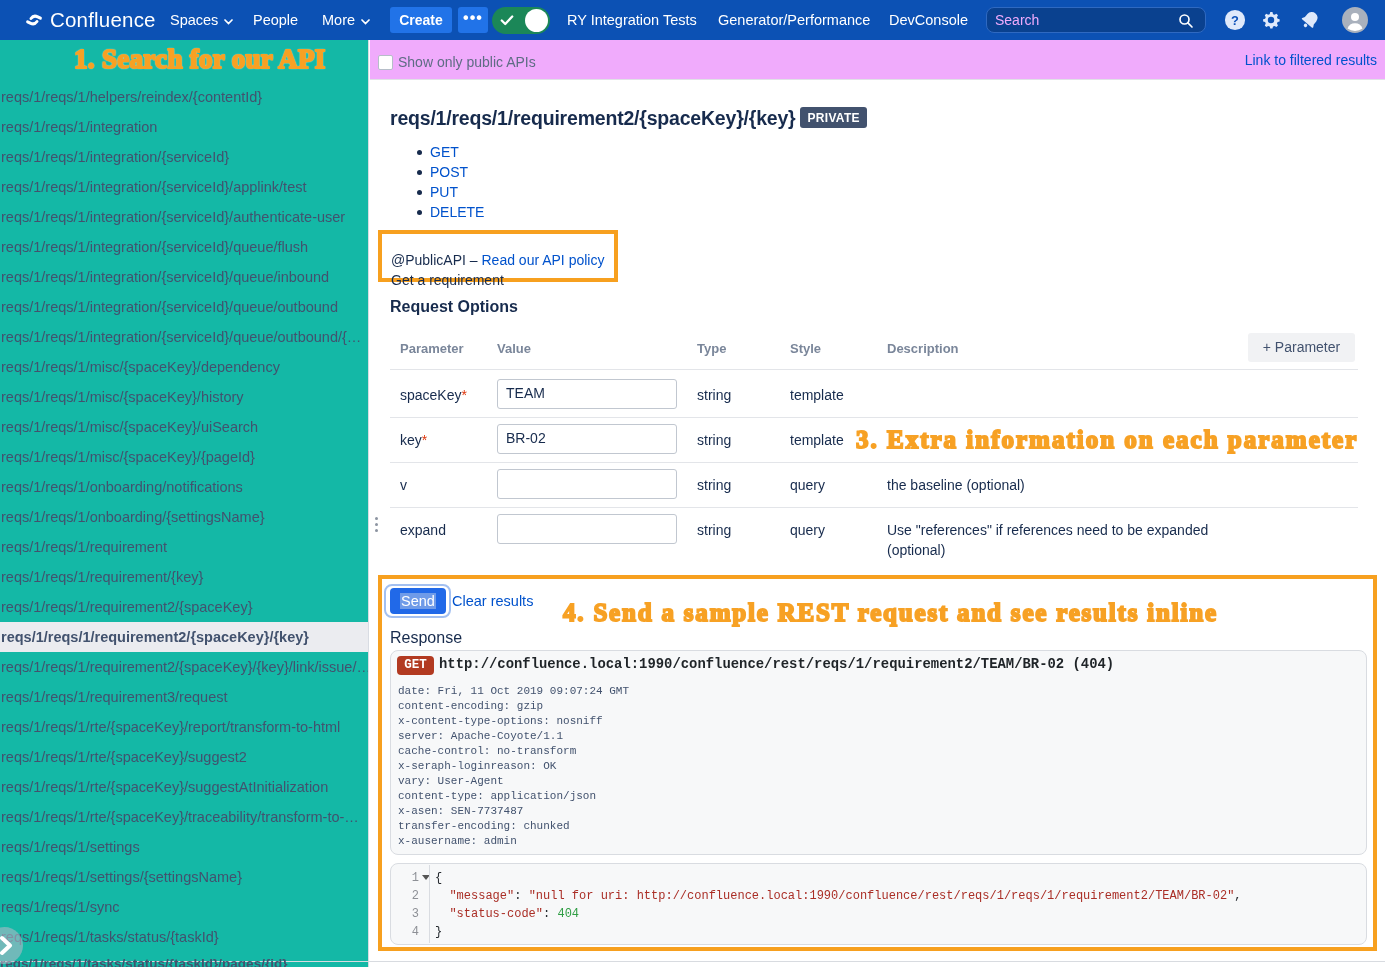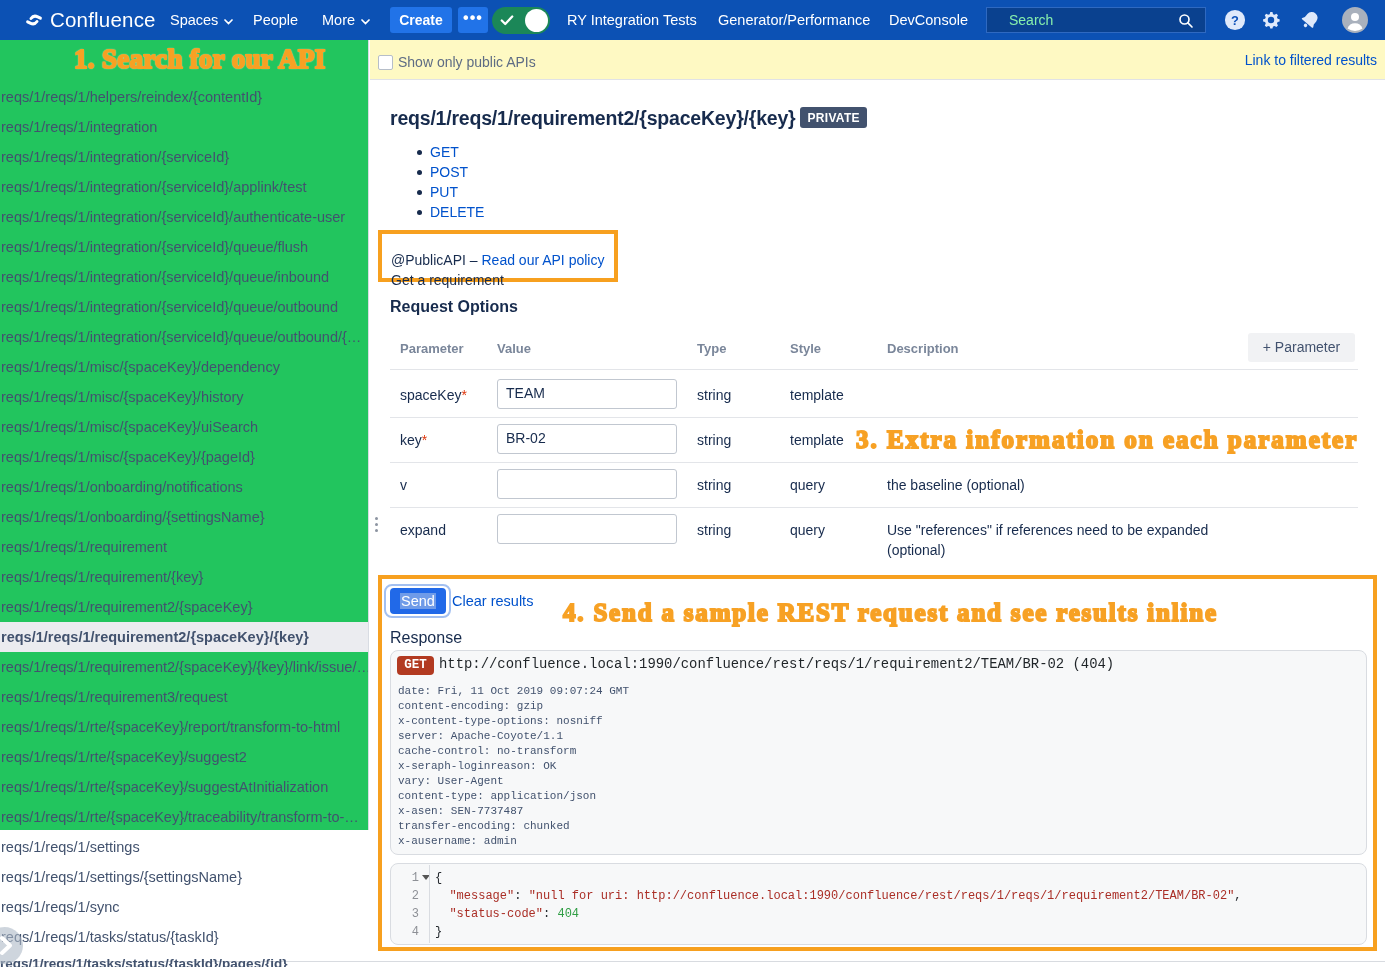--- a/index.html
+++ b/index.html
@@ -12,40 +12,40 @@
 .nav { position:absolute; left:0; top:0; width:1385px; height:40px; background:#0c51b4; }
 .nav .logo { position:absolute; left:25px; top:8px; height:24px; display:flex; align-items:center; color:#fff; }
 .nav .logotext { font-size:20.5px; font-weight:500; color:#fff; margin-left:7px; letter-spacing:.2px; }
 .navitem { position:absolute; top:0; height:40px; line-height:40px; color:#fff; font-size:14.5px; }
 .caret { display:inline-block; margin-left:6px; width:9px; height:6px; }
 .createbtn { position:absolute; left:390px; top:7px; width:62px; height:26px; background:#2173e8; border-radius:3px; color:#fff; font-weight:700; font-size:14px; text-align:center; line-height:26px; }
 .dotsbtn { position:absolute; left:458px; top:7px; width:30px; height:26px; background:#2173e8; border-radius:3px; color:#fff; text-align:center; line-height:22px; font-weight:700; letter-spacing:1px; }
 .toggle { position:absolute; left:492px; top:7px; width:58px; height:27px; background:#1b8758; border-radius:14px; }
 .toggle .knob { position:absolute; right:2px; top:2px; width:23px; height:23px; background:#fff; border-radius:50%; }
 .toggle svg { position:absolute; left:8px; top:6px; }
-.navsearch { position:absolute; left:986px; top:7px; width:220px; height:26px; background:#0a418f; border:1px solid #2f69c1; border-radius:0; color:#86efac; font-size:14px; line-height:24px; padding-left:22px; }
+.navsearch { position:absolute; left:986px; top:7px; width:220px; height:26px; background:#0a418f; border:1px solid #2f69c1; border-radius:8px; color:#f0abfc; font-size:14px; line-height:24px; padding-left:8px; }
 .navsearch svg { position:absolute; right:10px; top:4px; }
 .circicon { position:absolute; top:9px; width:22px; height:22px; }
 
 
-.sidebar { position:absolute; left:0; top:40px; width:369px; height:790px; background:#22c55e; border-right:1px solid #d8dce3; }
+.sidebar { position:absolute; left:0; top:40px; width:369px; height:927px; background:#14b8a6; border-right:1px solid #d8dce3; }
 .sblist { position:absolute; left:0; top:42px; width:368px; }
 .sbitem { height:30px; line-height:30px; padding-left:1px; font-size:14.5px; color:#42526e; white-space:nowrap; overflow:hidden; }
 .sbitem.sel { background:#ebecf0; font-weight:700; }
 .searchbox { position:absolute; z-index:6; left:2px; top:40px; width:372px; height:40px; border:4px solid #f7a01f; background:#fff; }
 .searchinner { position:absolute; left:4px; top:2px; width:338px; height:28px; border:1px solid #c6ccd4; border-radius:4px; background:#fff; }
 .handle { position:absolute; z-index:7; left:375px; width:3px; height:3px; border-radius:50%; background:#8c94a1; }
 
 
 .ann { position:absolute; z-index:7; font-family:"Liberation Serif", serif; font-weight:700; color:#f7a124;
   -webkit-text-stroke:1.9px #f7a124; text-shadow:0 0 2px #fff, 0 0 2px #fff; white-space:nowrap; }
 
 
 .main { position:absolute; left:370px; top:40px; width:1015px; height:927px; }
-.filterbar { position:absolute; left:0; top:0; width:1015px; height:40px; background:#fef9c3; border-bottom:1px solid #e0e2e6; }
+.filterbar { position:absolute; left:0; top:0; width:1015px; height:40px; background:#f0abfc; border-bottom:1px solid #e0e2e6; }
 .cb { position:absolute; left:8px; top:15px; width:15px; height:15px; border:1px solid #b6bec9; border-radius:2px; background:#fff; }
 .filterlabel { position:absolute; left:28px; top:2px; height:40px; line-height:40px; font-size:14px; color:#5e6c84; }
 .filterlink { position:absolute; right:8px; top:0; height:40px; line-height:40px; font-size:14px; color:#0052cc; }
 a, .bluelink { color:#0052cc; text-decoration:none; }
 .title { position:absolute; left:20px; top:67px; font-size:19.5px; font-weight:700; color:#172b4d; white-space:nowrap; letter-spacing:-0.2px; }
 .badge { display:inline-block; background:#42526e; color:#fff; font-size:12px; font-weight:700; padding:4px 7px 3px; border-radius:3px; margin-left:5px; position:relative; top:-3px; letter-spacing:.3px; }
 .methods { position:absolute; left:47px; top:102px; font-size:14px; color:#0052cc; }
 .methods div { height:20px; line-height:20px; position:relative; padding-left:13px; }
 .methods div::before { content:""; position:absolute; left:0; top:8px; width:5px; height:5px; border-radius:50%; background:#172b4d; }
 .pubbox { position:absolute; left:8px; top:190px; width:240px; height:52px; border:4px solid #f7a01f; background:#fff; padding:16px 9px; font-size:14px; line-height:20px; color:#172b4d; }
@@ -62,21 +62,21 @@
 
 .box4 { position:absolute; left:8px; top:535px; width:999px; height:376px; border:4px solid #f7a01f; }
 .sendring { position:absolute; left:14px; top:544px; width:67px; height:34px; border:2px solid #a3c0f1; border-radius:8px; }
 .sendbtn { position:absolute; left:20px; top:548px; width:56px; height:26px; background:#2169e8; border-radius:4px; color:#fff; font-size:14.5px; font-weight:400; text-align:center; line-height:26px; }
 .sendbtn span { background:#6f9be8; padding:0 1px; }
 .clearlink { position:absolute; left:82px; top:548px; height:26px; line-height:26px; font-size:14.5px; color:#0052cc; }
 .respheading { position:absolute; left:20px; top:589px; font-size:16px; color:#172b4d; }
 .panel { position:absolute; left:20px; background:#f7f8f9; border:1px solid #d9dce1; border-radius:8px; width:977px; }
 .mono { font-family:"Liberation Mono", monospace; }
 .getchip { position:absolute; left:6px; top:5px; width:37px; height:19px; background:#b23a21; border-radius:4px; color:#fff; font-size:12.5px; font-weight:700; text-align:center; line-height:19px; font-family:"Liberation Mono", monospace; }
-.resurl { position:absolute; left:48px; top:5px; font-size:13.9px; font-weight:400; color:#1f2428; white-space:nowrap; }
+.resurl { position:absolute; left:48px; top:5px; font-size:13.9px; font-weight:700; color:#1f2428; white-space:nowrap; }
 .headers { position:absolute; left:7px; top:33px; font-size:11px; line-height:15px; color:#42526e; white-space:pre; }
 .jsongutter { position:absolute; left:0; top:5px; width:28px; text-align:right; font-size:12px; line-height:18px; color:#8d9096; }
 .jsonline { position:absolute; left:44px; top:5px; font-size:12px; line-height:18px; color:#24292e; white-space:pre; }
 .jkey { color:#aa2e26; }
 .jstr { color:#aa2e26; }
 .jnum { color:#2f9e44; }
 .gutsep { position:absolute; left:38px; top:1px; bottom:1px; width:1px; background:#d9dce1; }
 .tri { position:absolute; left:31px; top:11px; width:0; height:0; border-left:4px solid transparent; border-right:4px solid transparent; border-top:5px solid #555; }
 
 .botline { position:absolute; left:0; top:961px; width:1385px; height:1px; background:#d8dbe0; }

